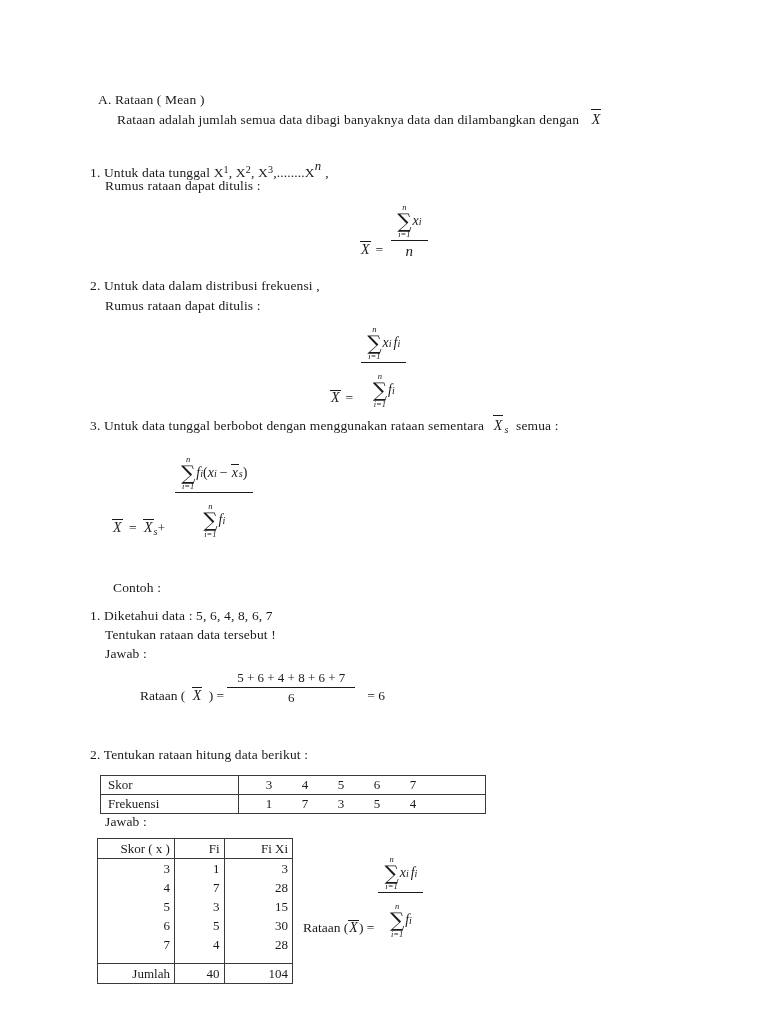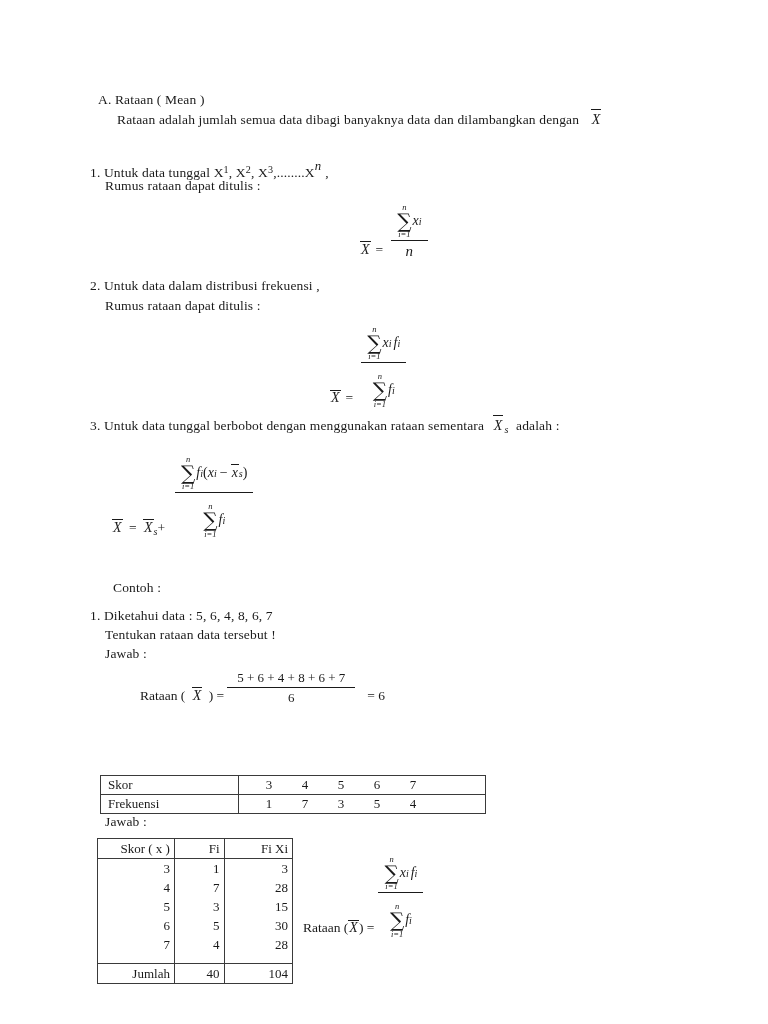--- a/index.html
+++ b/index.html
@@ -196,21 +196,21 @@
             <span class="sub">i</span>
         </span>
       </span>
     </span>
   </div>
 
   <div class="abs txt" style="left:90px; top:416px;">
     <span>3.</span>
     <span>Untuk data tunggal berbobot dengan menggunakan rataan sementara</span>
     <span class="bar" style="font-size:14px; margin:0 1px 0 5px;">X</span><span class="sub" style="font-size:10px;">s</span>
-    <span style="margin-left:4px;">adalah :</span>
+    <span style="margin-left:4px;">semua :</span>
   </div>
 
   <div class="abs eqrow" style="left:112px; top:448px;">
     <span class="lead" style="white-space:nowrap; margin-right:10px;">
       <span class="bar" style="font-size:14px;">X</span>
       <span style="margin:0 3px;">=</span>
       <span class="bar" style="font-size:14px;">X</span><span class="sub" style="font-size:10px;">s</span><span>+</span>
     </span>
     <span class="frac">
       <span class="num">
@@ -260,20 +260,24 @@
       <span class="bar" style="font-size:14px; margin:0 3px;">X</span>
       <span>) =</span>
     </span>
     <span class="frac" style="font-size:13px;">
       <span class="num" style="padding:0 10px 1px 10px;">5 + 6 + 4 + 8 + 6 + 7</span>
       <span class="den">6</span>
     </span>
     <span class="lead" style="margin-left:12px;">= 6</span>
   </div>
 
+  <div class="abs txt" style="left:90px; top:745px;">
+    <span>2.</span>
+    <span>Tentukan rataan hitung data berikut :</span>
+  </div>
 
   <table class="tbl t1 abs" style="left:100px; top:775px;">
     <tbody>
       <tr>
         <td class="label">Skor</td>
         <td class="vals">
           <span class="vcell">3</span><span class="vcell">4</span><span class="vcell">5</span><span class="vcell">6</span><span class="vcell">7</span>
         </td>
       </tr>
       <tr>

